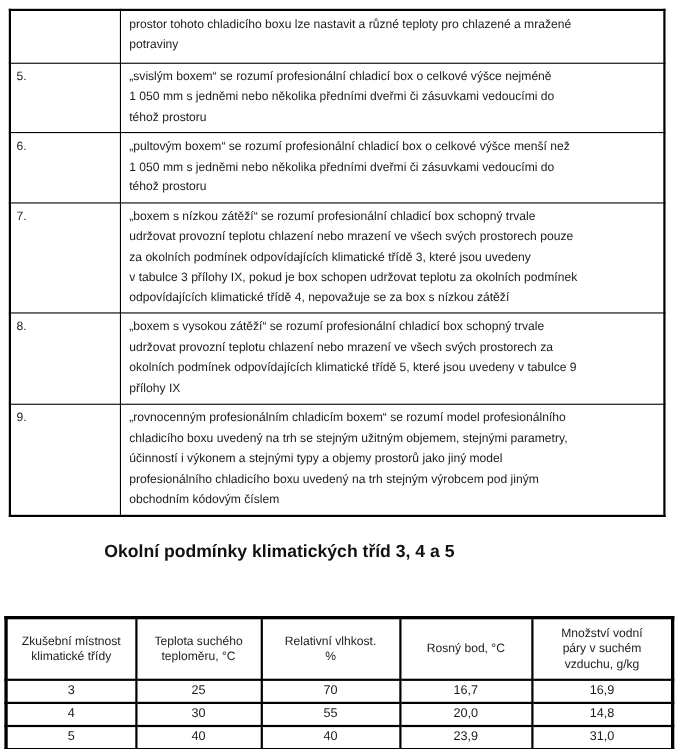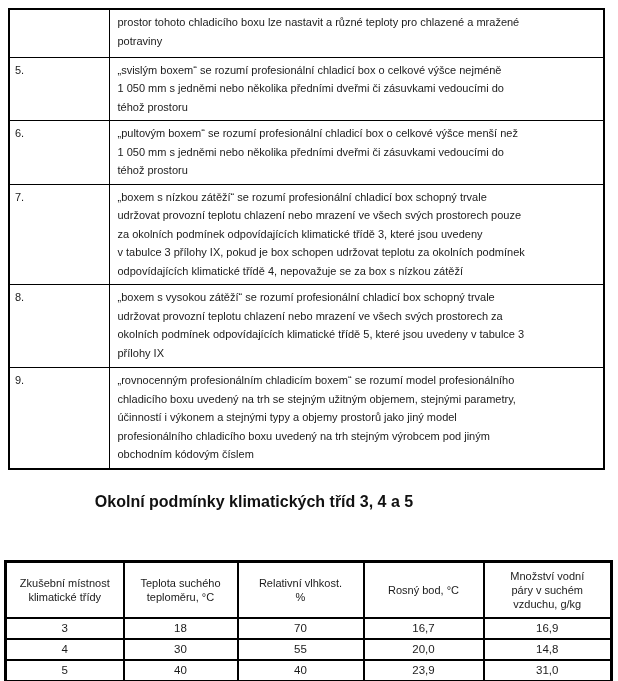--- a/index.html
+++ b/index.html
@@ -122,21 +122,21 @@
         <td>„boxem s nízkou zátěží“ se rozumí profesionální chladicí box schopný trvale
 udržovat provozní teplotu chlazení nebo mrazení ve všech svých prostorech pouze
 za okolních podmínek odpovídajících klimatické třídě 3, které jsou uvedeny
 v tabulce 3 přílohy IX, pokud je box schopen udržovat teplotu za okolních podmínek
 odpovídajících klimatické třídě 4, nepovažuje se za box s nízkou zátěží</td>
       </tr>
       <tr class="h83">
         <td class="num">8.</td>
         <td>„boxem s vysokou zátěží“ se rozumí profesionální chladicí box schopný trvale
 udržovat provozní teplotu chlazení nebo mrazení ve všech svých prostorech za
-okolních podmínek odpovídajících klimatické třídě 5, které jsou uvedeny v tabulce 3
+okolních podmínek odpovídajících klimatické třídě 5, které jsou uvedeny v tabulce 9
 přílohy IX</td>
       </tr>
       <tr class="h95">
         <td class="num">9.</td>
         <td>„rovnocenným profesionálním chladicím boxem“ se rozumí model profesionálního
 chladicího boxu uvedený na trh se stejným užitným objemem, stejnými parametry,
 účinností i výkonem a stejnými typy a objemy prostorů jako jiný model
 profesionálního chladicího boxu uvedený na trh stejným výrobcem pod jiným
 obchodním kódovým číslem</td>
       </tr>
@@ -163,21 +163,21 @@
 %</th>
         <th>Rosný bod, °C</th>
         <th>Množství vodní
 páry v suchém
 vzduchu, g/kg</th>
       </tr>
     </thead>
     <tbody>
       <tr>
         <td>3</td>
-        <td>18</td>
+        <td>25</td>
         <td>70</td>
         <td>16,7</td>
         <td>16,9</td>
       </tr>
       <tr>
         <td>4</td>
         <td>30</td>
         <td>55</td>
         <td>20,0</td>
         <td>14,8</td>

